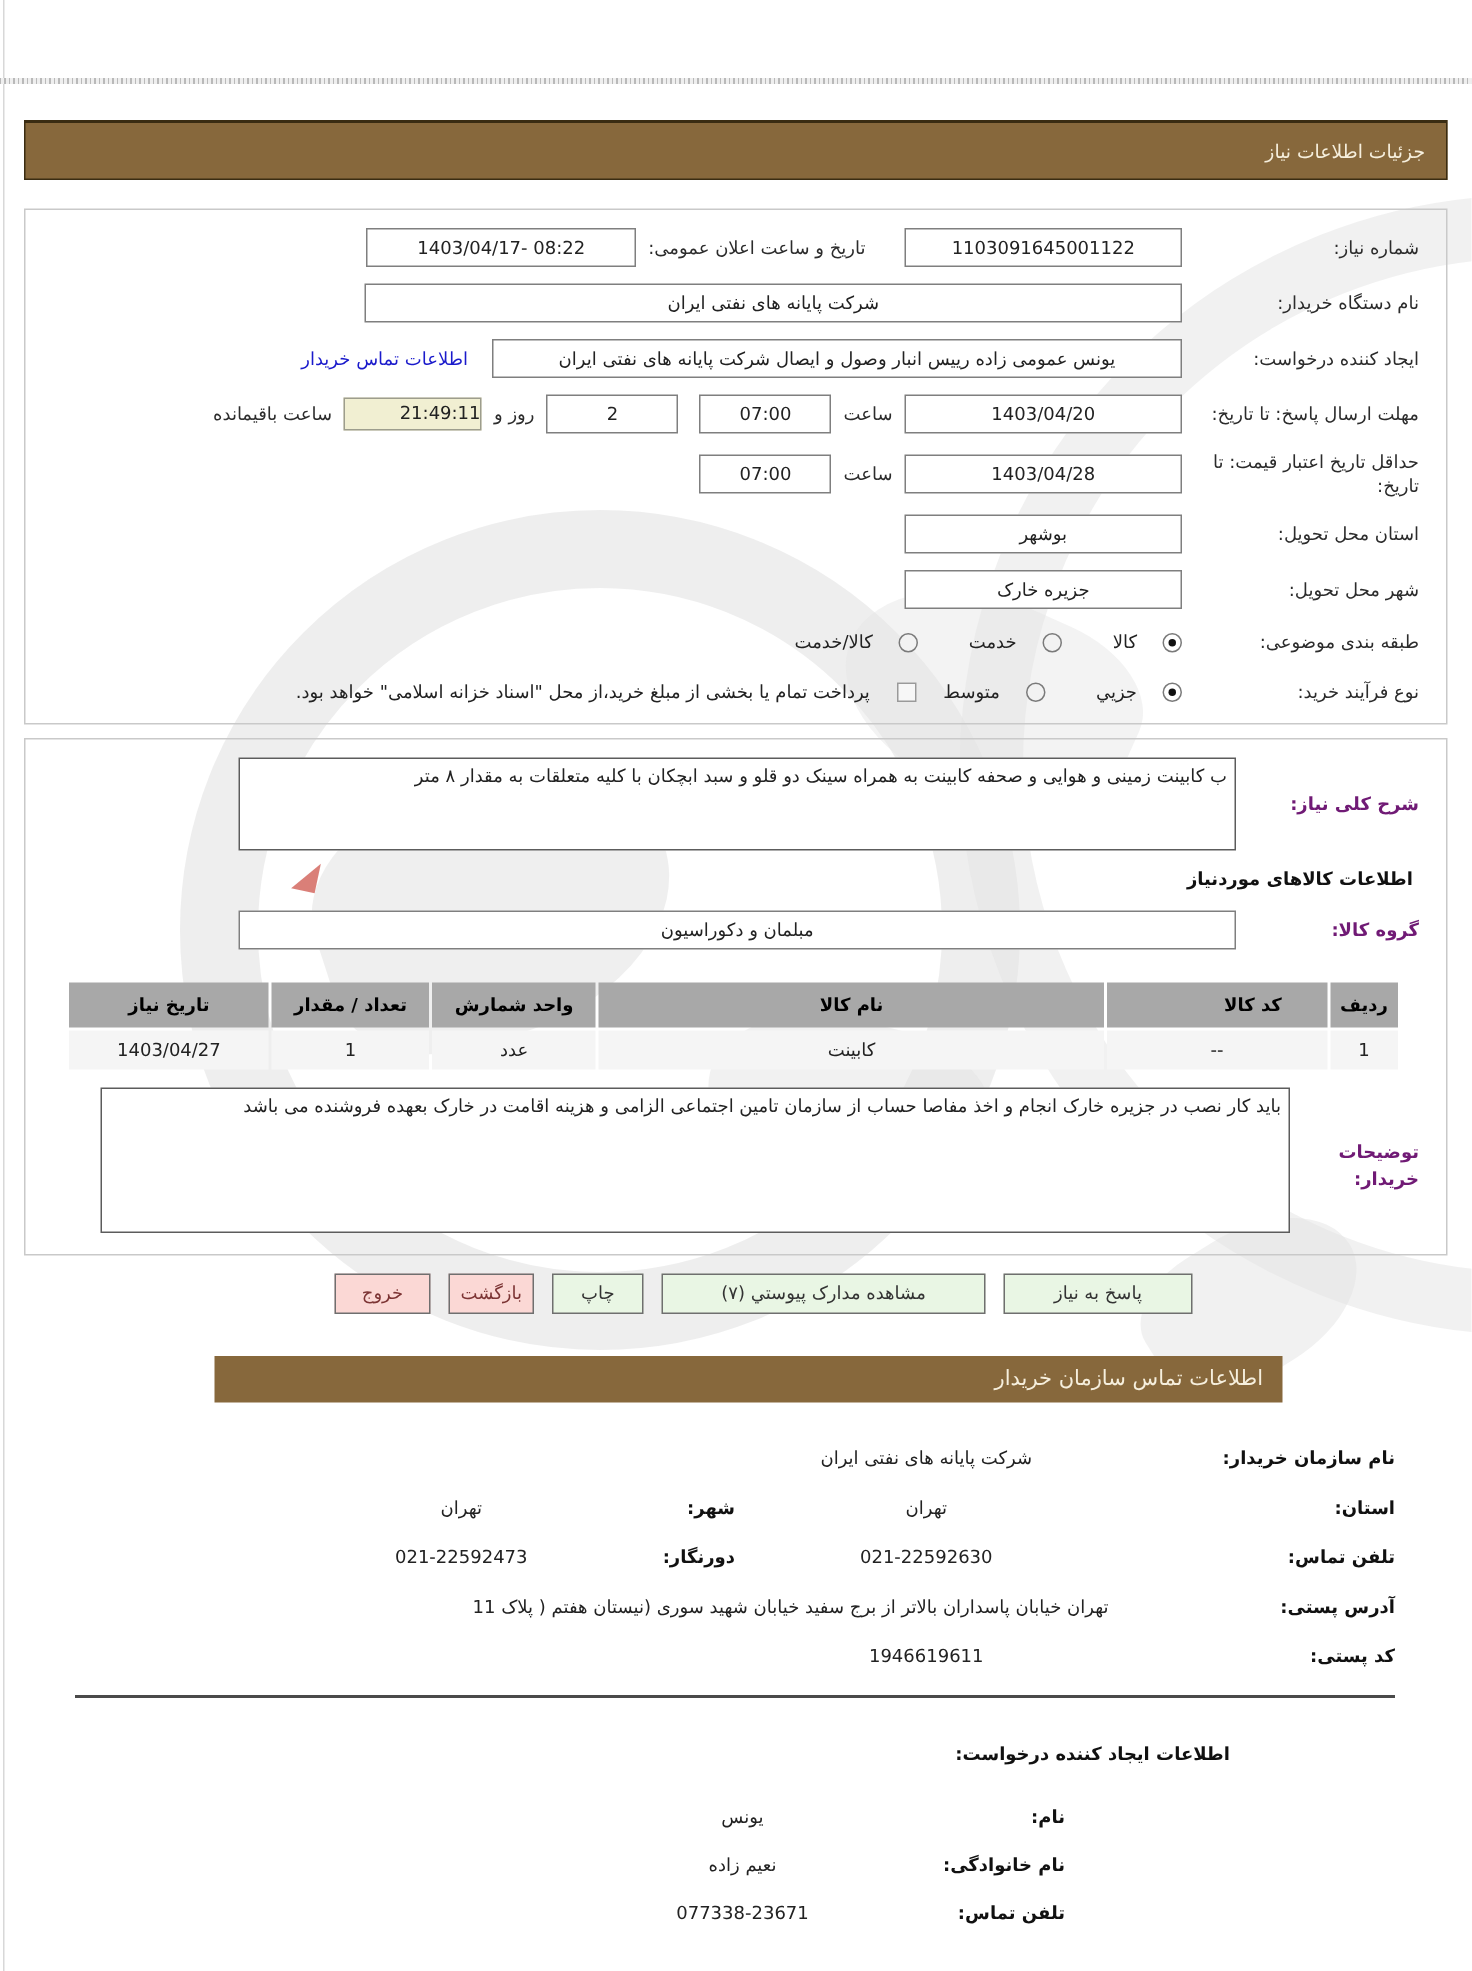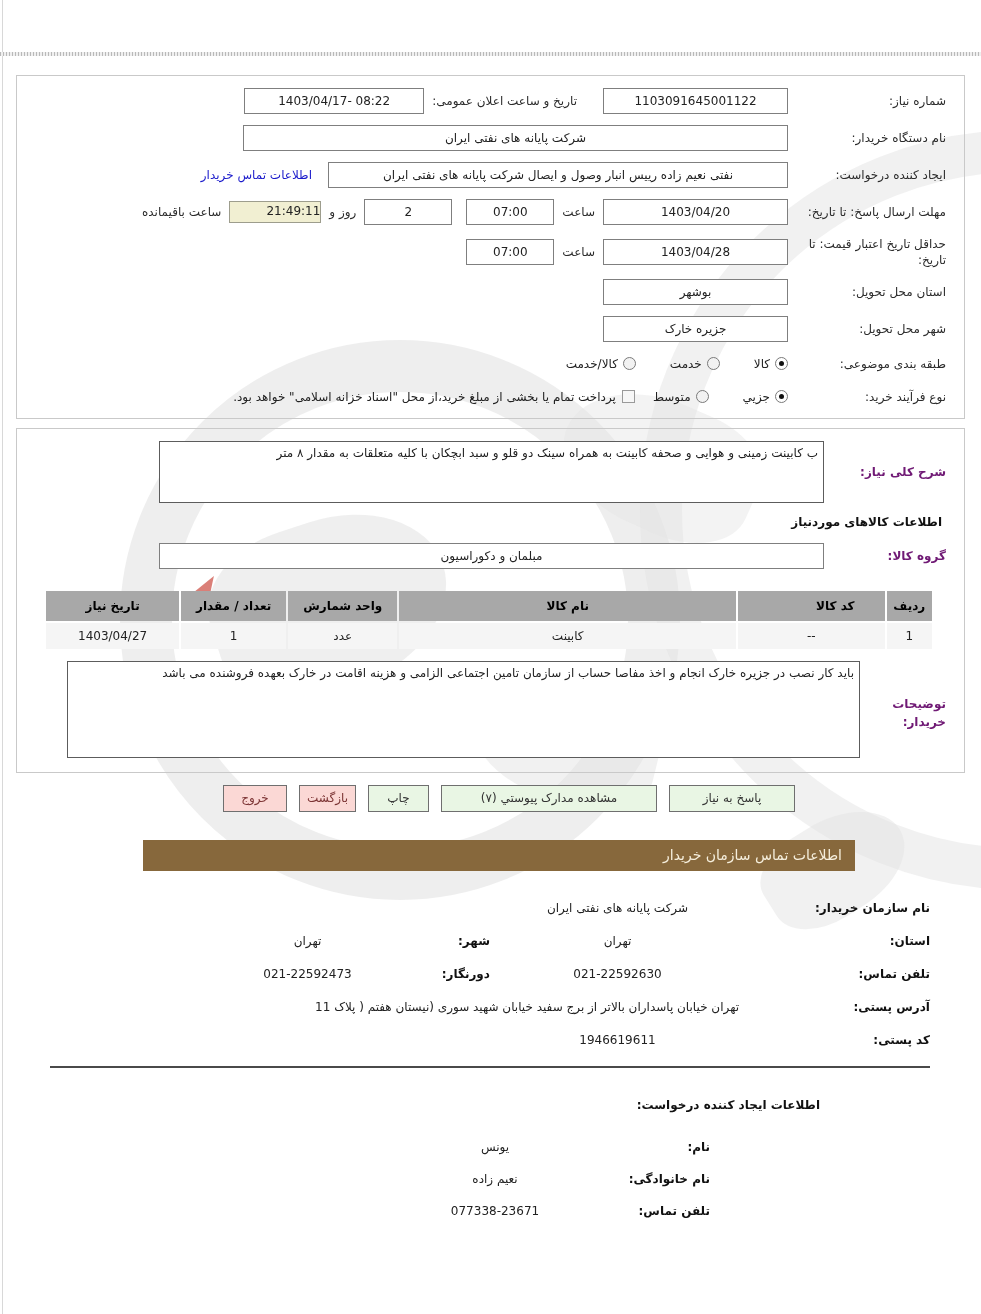--- a/index.html
+++ b/index.html
@@ -56,21 +56,21 @@
   .countdown { background:#f1efd2; border:1px solid #9d9d8d; height:22px; line-height:18px; width:92px;
                text-align:right; overflow:hidden; }
 
   .radio { width:13px; height:13px; border:1px solid #7a7a7a; border-radius:50%; background:#f2f2f2;
            display:inline-block; position:relative; margin-left:5px; vertical-align:-2px; flex:0 0 13px; }
   .radio.on { background:#fff; }
   .radio.on::after { content:""; position:absolute; left:3px; top:3px; width:5px; height:5px;
                      border-radius:50%; background:#111; }
   .check { width:13px; height:13px; border:1px solid #9a9a9a; background:#f7f7f7; display:inline-block;
            margin-left:6px; vertical-align:-2px; flex:0 0 13px; }
-  .opt { margin-left:34px; display:flex; align-items:flex-start; }
+  .opt { margin-left:34px; display:flex; align-items:flex-end;gap:12px; }
   .opt.tight { margin-left:18px; }
 
   
   .blbl { font-weight:bold; color:#701a75; }
   .desc-row { display:flex; margin-bottom:12px; }
   .desc-row .blbl { width:122px; flex:0 0 122px; padding-top:24px; }
   .textarea { background:#fff; border:1px solid #5c5c5c; padding:2px 5px; line-height:1.5; overflow:hidden; }
   .ta-desc { width:665px; height:62px; }
   .heading { font-weight:bold; color:#111; margin:2px 4px 14px 0; }
   .group-row { display:flex; align-items:center; margin-bottom:20px; }
@@ -121,38 +121,41 @@
     <div class="blob2"></div>
     <div class="blob3"></div>
     <div class="blob4"></div>
   <div class="red"></div>
 </div>
 
 <div class="content">
 
   <div class="topline"></div>
 
+  <div class="bar bar1">
+    <span>جزئیات اطلاعات نیاز</span>
+  </div>
 
   <div class="panel panel1">
 
     <div class="row">
       <div class="lbl">شماره نیاز:</div>
       <div class="box c w185 ltr">1103091645001122</div>
       <div class="mini-lbl" style="margin-right:18px;">تاریخ و ساعت اعلان عمومی:</div>
       <div class="box c w180 ltr">1403/04/17- 08:22</div>
     </div>
 
     <div class="row">
       <div class="lbl">نام دستگاه خریدار:</div>
       <div class="box c w545">شرکت پایانه های نفتی ایران</div>
     </div>
 
     <div class="row">
       <div class="lbl">ایجاد کننده درخواست:</div>
-      <div class="box c w460">نفتی نعیم زاده رییس انبار وصول و ایصال شرکت پایانه های نفتی ایران</div>
+      <div class="box c w460">یونس عمومی زاده رییس انبار وصول و ایصال شرکت پایانه های نفتی ایران</div>
       <div class="link">اطلاعات تماس خریدار</div>
     </div>
 
     <div class="row">
       <div class="lbl">مهلت ارسال پاسخ: تا تاریخ:</div>
       <div class="box c w185 ltr">1403/04/20</div>
       <div class="mini-lbl">ساعت</div>
       <div class="box c w88 ltr">07:00</div>
       <div class="gap"></div>
       <div class="box c w88 ltr">2</div>

